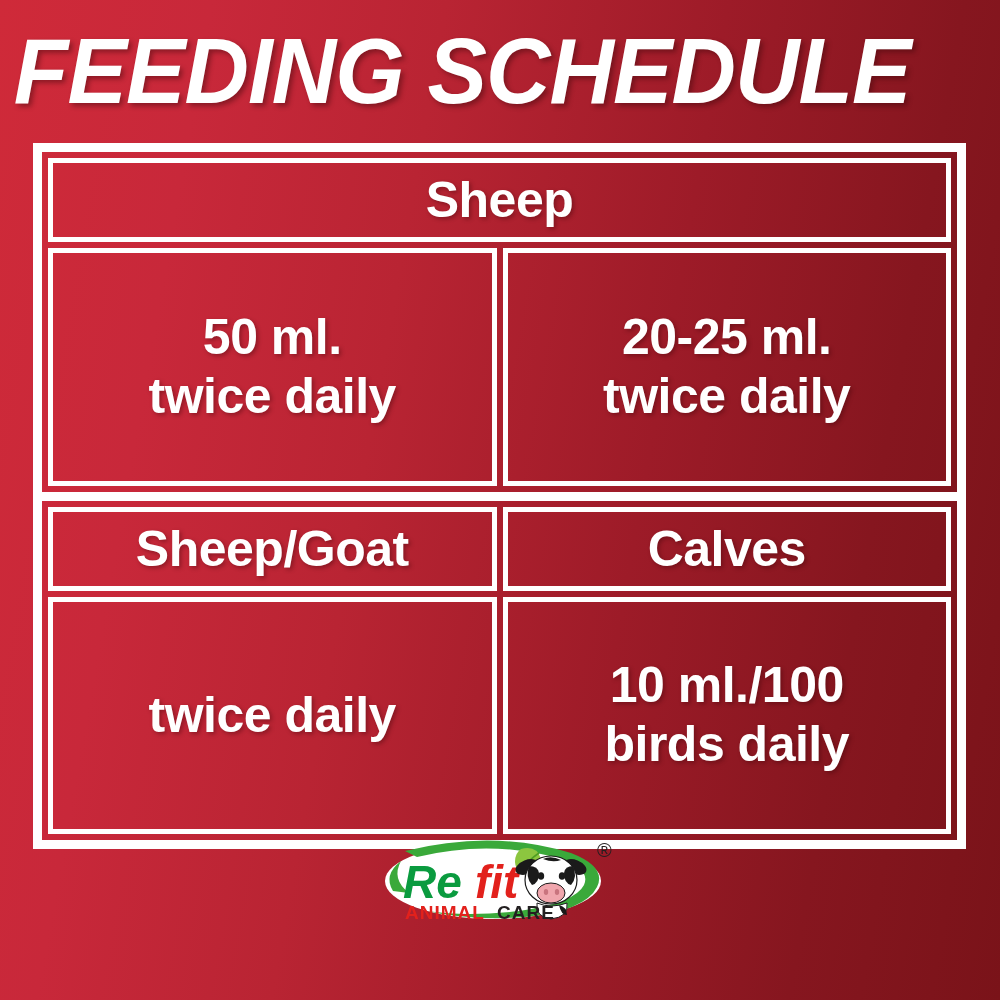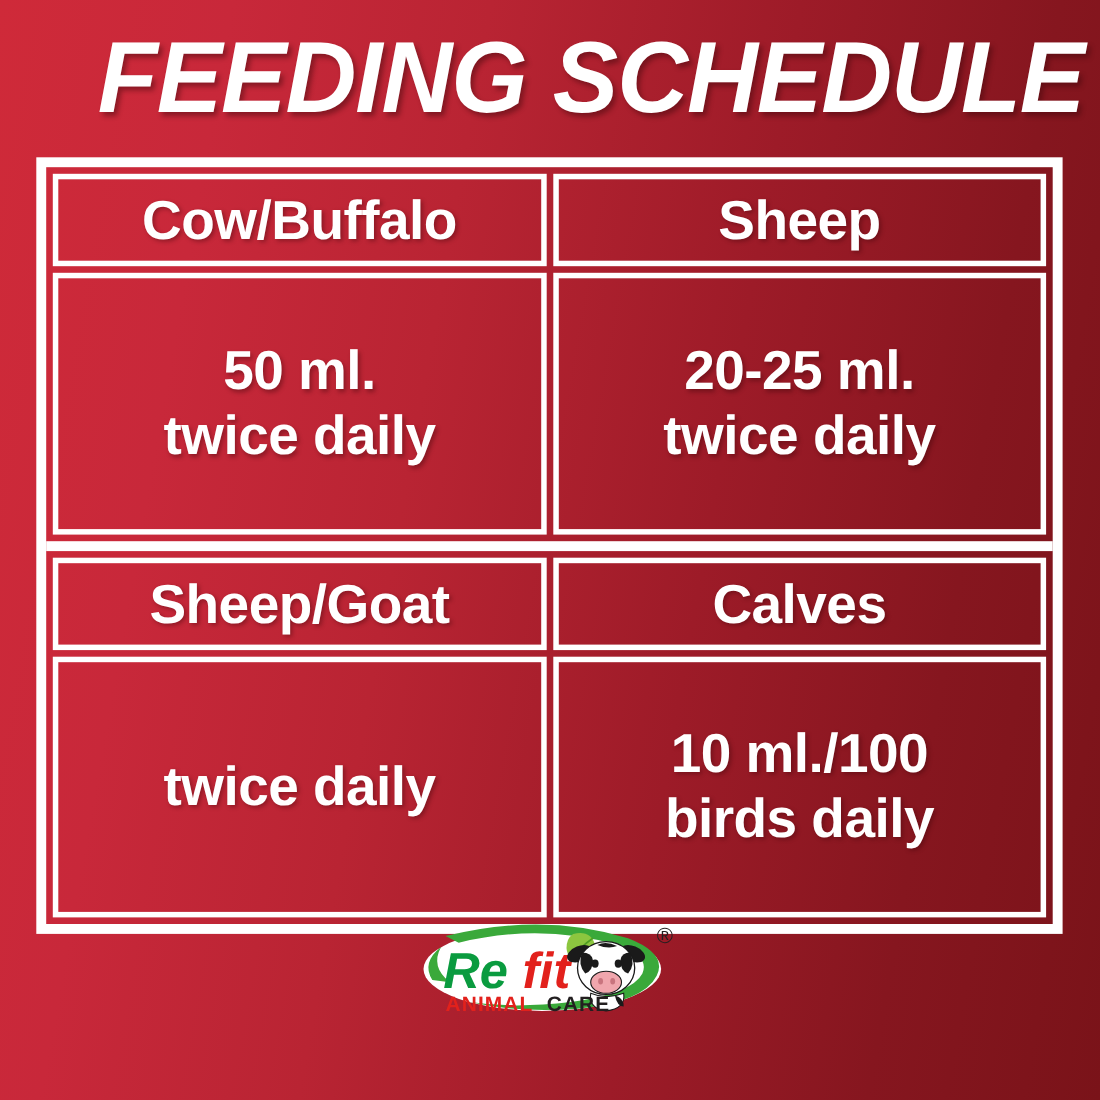--- a/index.html
+++ b/index.html
@@ -25,21 +25,21 @@
 
   
   .title-wrap {
     position: absolute;
     left: 0;
     top: 24px;
     width: 1000px;
     height: 96px;
     display: flex;
     align-items: center;
-    justify-content: flex-end;
+    justify-content: flex-start;
   }
 
   .title {
     font-family: "Liberation Sans", sans-serif;
     font-weight: bold;
     font-style: italic;
     font-size: 92px;
     line-height: 0.95;
     letter-spacing: -1px;
     color: #ffffff;
@@ -145,23 +145,20 @@
 
 <div class="title-wrap">
   <div class="title">FEEDING SCHEDULE</div>
 </div>
 
 <div class="table-frame">
 
   <div class="row-group group-top">
 
     <div class="table-row header-row">
-      <div class="cell left-cell">
-        <span class="header-text">Cow/Buffalo</span>
-      </div>
       <div class="cell">
         <span class="header-text">Sheep</span>
       </div>
     </div>
 
     <div class="table-row value-row">
       <div class="cell left-cell">
         <div class="value-text">
           <span class="line">50 ml.</span>
           <span class="line">twice daily</span>

